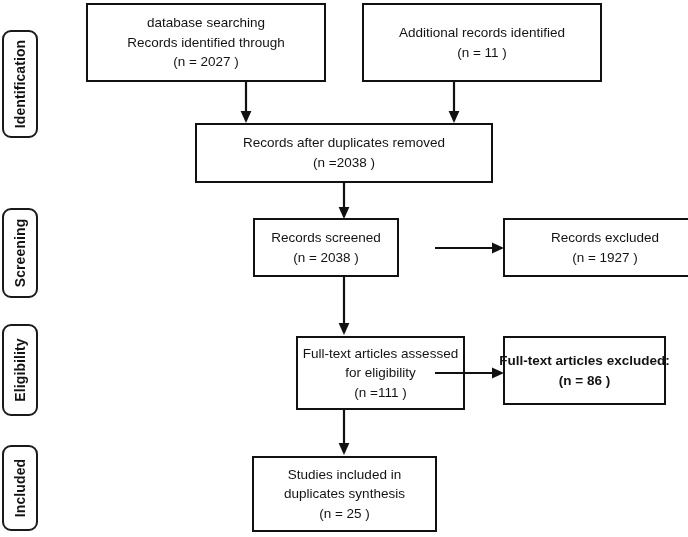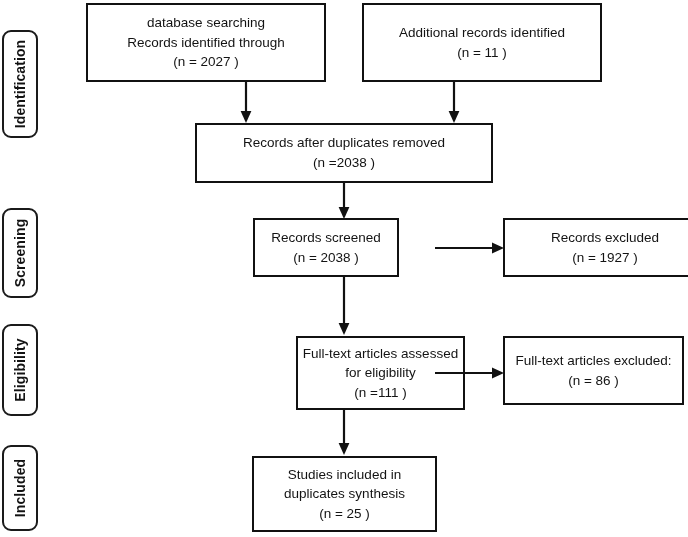--- a/index.html
+++ b/index.html
@@ -159,21 +159,21 @@
     <span class="line">(n =111   )</span>
   </div>
 
   <div class="connector" style="left:435px; top:363px; width:70px; height:20px;">
     <svg width="70" height="20" viewBox="0 0 70 20">
       <line x1="0" y1="10" x2="59" y2="10" stroke="#111111" stroke-width="2.2"></line>
       <polygon points="69,10 57,4.6 57,15.4" fill="#111111"></polygon>
     </svg>
   </div>
 
-  <div class="flow-box" style="left:503px; top:336px; width:181px; height:69px;">
+  <div class="flow-box" style="left:503px; top:336px; width:163px; height:69px;font-weight:bold;">
     <span class="line">Full-text articles excluded:</span>
     <span class="line">(n = 86  )</span>
   </div>
 
   <div class="connector" style="left:334px; top:410px; width:20px; height:46px;">
     <svg width="20" height="46" viewBox="0 0 20 46">
       <line x1="10" y1="0" x2="10" y2="35" stroke="#111111" stroke-width="2.2"></line>
       <polygon points="10,45 4.6,33 15.4,33" fill="#111111"></polygon>
     </svg>
   </div>

